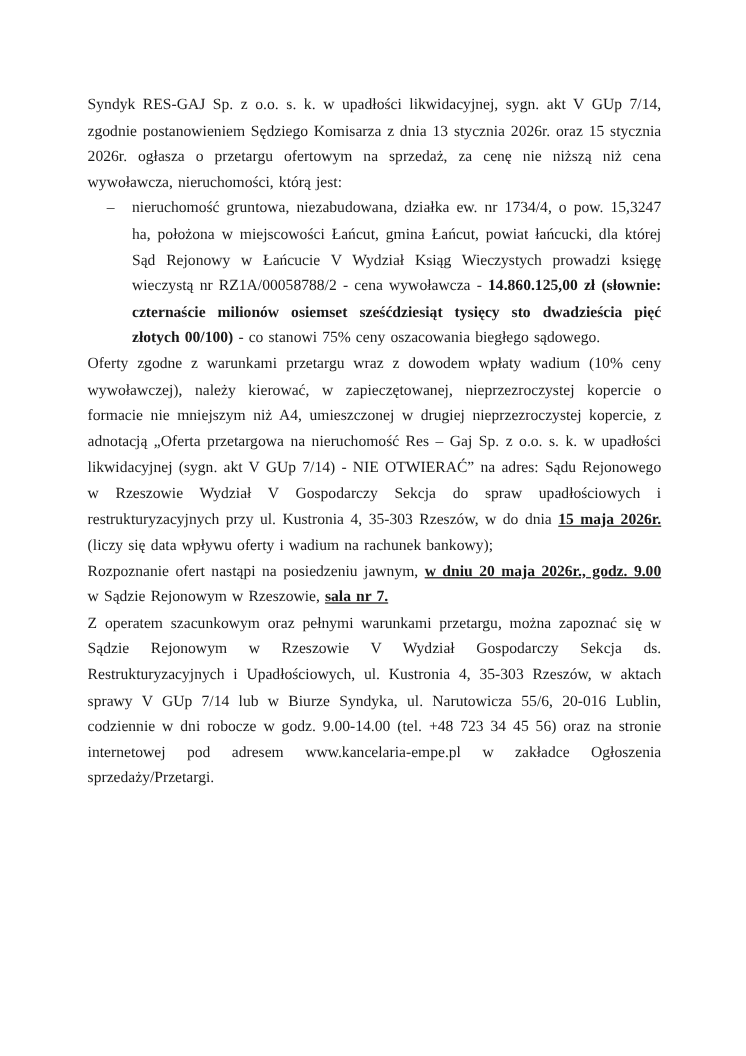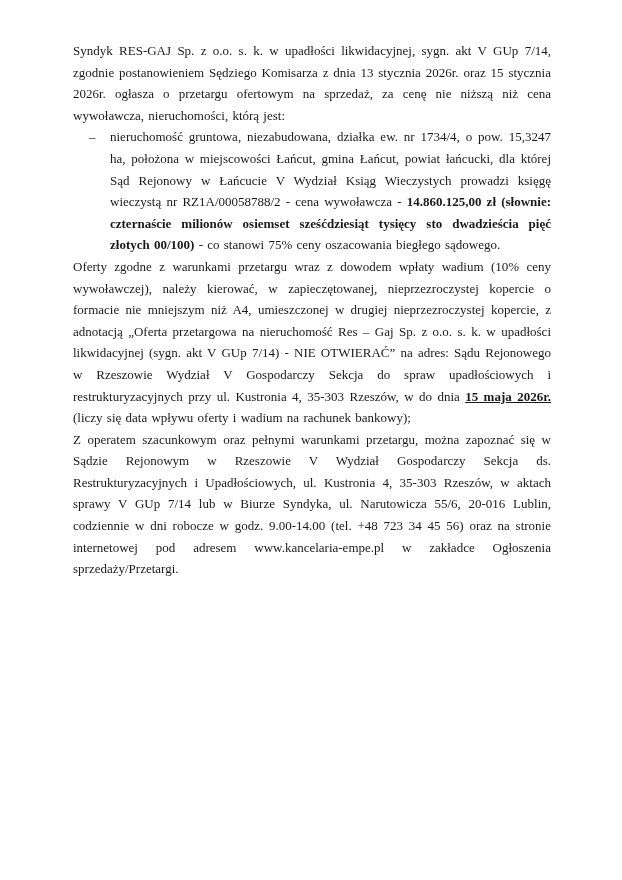--- a/index.html
+++ b/index.html
@@ -9,21 +9,21 @@
   }
   body {
     width: 622px;
     height: 880px;
     overflow: hidden;
   }
   .page {
     box-sizing: border-box;
     width: 622px;
     height: 880px;
-    padding: 40px 71px 0 73px;
+    padding: 76px 71px 0 73px;
     background: #ffffff;
   }
   .para {
     margin: 0;
     font-family: "Liberation Serif", "DejaVu Serif", serif;
     font-size: 13px;
     line-height: 21.6px;
     color: #1a1a1a;
     text-align: justify;
     word-spacing: 1px;
@@ -45,16 +45,17 @@
 <body>
 
 <div class="page">
 
   <p class="para"><span>Syndyk RES-GAJ Sp. z o.o. s. k. w upadłości likwidacyjnej, sygn. akt V GUp 7/14, zgodnie postanowieniem Sędziego Komisarza z dnia 13 stycznia 2026r. oraz 15 stycznia 2026r. ogłasza o przetargu ofertowym na sprzedaż, za cenę nie niższą niż cena wywoławcza, nieruchomości, którą jest:</span></p>
 
   <p class="para list-item"><span class="marker">–</span><span>nieruchomość gruntowa, niezabudowana, działka ew. nr 1734/4, o pow. 15,3247 ha, położona w miejscowości Łańcut, gmina Łańcut, powiat łańcucki, dla której Sąd Rejonowy w Łańcucie V Wydział Ksiąg Wieczystych prowadzi księgę wieczystą nr RZ1A/00058788/2 - cena wywoławcza - </span><span class="b">14.860.125,00 zł (słownie: czternaście milionów osiemset sześćdziesiąt tysięcy sto dwadzieścia pięć złotych 00/100)</span><span> - co stanowi 75% ceny oszacowania biegłego sądowego.</span></p>
 
   <p class="para"><span>Oferty zgodne z warunkami przetargu wraz z dowodem wpłaty wadium (10% ceny wywoławczej), należy kierować, w zapieczętowanej, nieprzezroczystej kopercie o formacie nie mniejszym niż A4, umieszczonej w drugiej nieprzezroczystej kopercie, z adnotacją „Oferta przetargowa na nieruchomość Res – Gaj Sp. z o.o. s. k. w upadłości likwidacyjnej (sygn. akt V GUp 7/14) - NIE OTWIERAĆ” na adres: Sądu Rejonowego w Rzeszowie Wydział V Gospodarczy Sekcja do spraw upadłościowych i restrukturyzacyjnych przy ul. Kustronia 4, 35-303 Rzeszów, w do dnia </span><span class="bu">15 maja 2026r. </span><span>(liczy się data wpływu oferty i wadium na rachunek bankowy);</span></p>
 
+  <p class="para"><span>Rozpoznanie ofert nastąpi na posiedzeniu jawnym, </span><span class="bu">w dniu 20 maja 2026r., godz. 9.00</span><span> w Sądzie Rejonowym w Rzeszowie, </span><span class="bu">sala nr 7.</span></p>
 
   <p class="para"><span>Z operatem szacunkowym oraz pełnymi warunkami przetargu, można zapoznać się w Sądzie Rejonowym w Rzeszowie V Wydział Gospodarczy Sekcja ds. Restrukturyzacyjnych i Upadłościowych, ul. Kustronia 4, 35-303 Rzeszów, w aktach sprawy V GUp 7/14 lub w Biurze Syndyka, ul. Narutowicza 55/6, 20-016 Lublin, codziennie w dni robocze w godz. 9.00-14.00 (tel. +48 723 34 45 56) oraz na stronie internetowej pod adresem </span><span class="i">www.kancelaria-empe.pl</span><span> w zakładce </span><span class="i">Ogłoszenia sprzedaży/Przetargi</span><span>.</span></p>
 
 </div>
 
 </body></html>

